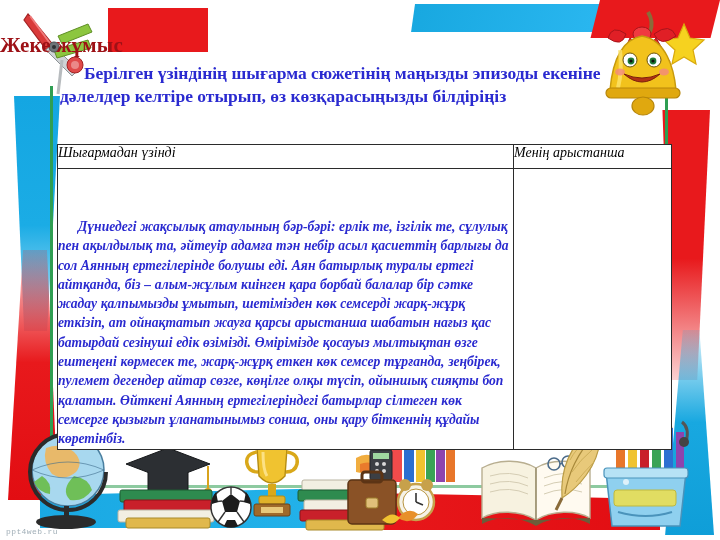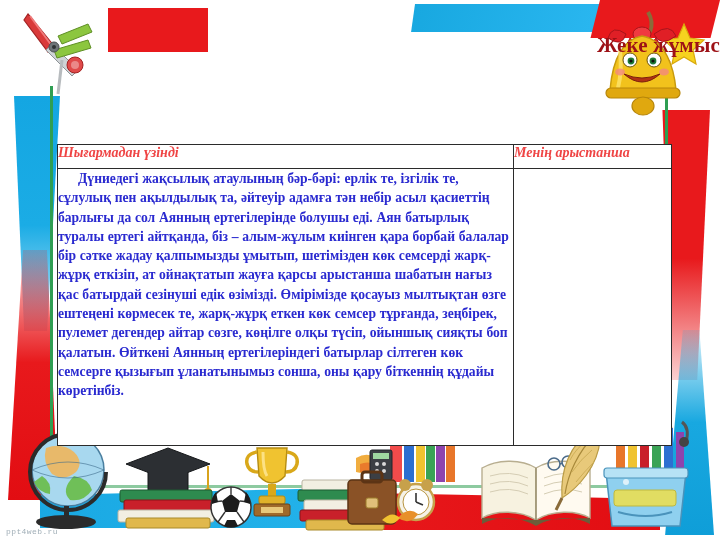--- a/index.html
+++ b/index.html
@@ -126,21 +126,21 @@
   .content {
     position: absolute;
     left: 0; top: 0;
     width: 720px; height: 540px;
   }
 
   .title {
     position: absolute;
     left: 0; top: 34px;
     width: 720px;
-    text-align: right;
+    text-align: left;
     font-size: 21px;
     font-weight: bold;
     color: #9d1116;
     letter-spacing: 0.2px;
     line-height: 1.1;
   }
 
   .subtitle {
     position: absolute;
     left: 60px; top: 62px;
@@ -167,39 +167,41 @@
     vertical-align: top;
     padding: 0;
   }
   .col-left  { width: 456px; }
   .col-right { width: 158px; }
 
   .th-cell {
     height: 24px;
     padding: 2px 6px 2px 8px;
     font-style: italic;
-    font-weight: bold;
+    font-weight: normal;
     font-size: 14px;
-    color: #ef4444;
+    color: #000000;
     text-align: left;
     white-space: nowrap;
     margin-left: 28px;
   }
 
   .body-cell {
     padding: 6px 8px 6px 8px;
   }
   .excerpt {
+    font-style: italic;
     font-weight: bold;
     font-size: 13.6px;
     line-height: 1.42;
     color: #2a2ad0;
     text-indent: 20px;
     text-align: left;
     word-spacing: 0.3px;
+    margin-top: 48px;
   }
   .answer-cell { background: #ffffff; }
 
   
   .watermark {
     position: absolute;
     left: 6px; bottom: 4px;
     font-family: Liberation Mono, monospace;
     font-size: 8px;
     color: rgba(40,70,90,0.45);
@@ -420,20 +422,21 @@
       <rect x="16" y="78" width="62" height="16" rx="3" fill="#f0e04a" opacity="0.85" stroke="#c7b520" stroke-width="1"></rect>
       <path d="M20 100 q28 8 54 0" stroke="#4a93bb" stroke-width="2" fill="none"></path>
       <circle cx="28" cy="70" r="3" fill="#fff" opacity="0.7"></circle>
     </g>
   </svg>
 
   <div class="content">
 
     <div class="title">Жеке жұмыс</div>
 
+    <div class="subtitle">Берілген үзіндінің шығарма сюжетінің маңызды эпизоды екеніне дәлелдер келтіре отырып, өз көзқарасыңызды білдіріңіз</div>
 
     <table class="work-table">
       <colgroup>
         <col class="col-left">
         <col class="col-right">
       </colgroup>
       <thead>
         <tr>
           <th class="th-cell">Шығармадан үзінді</th>
           <th class="th-cell">Менің арыстанша</th>

